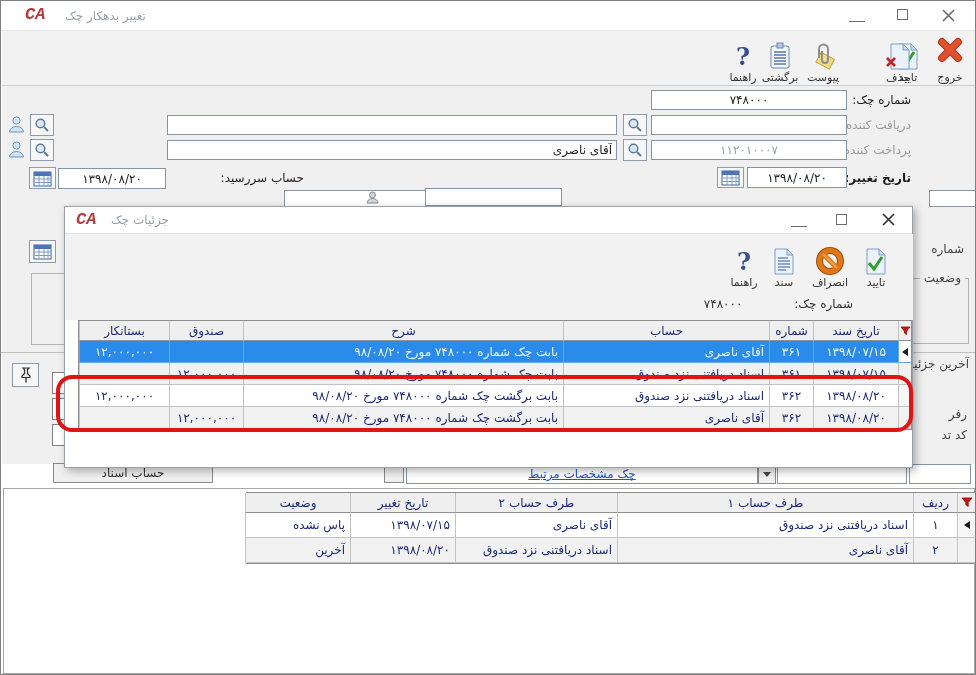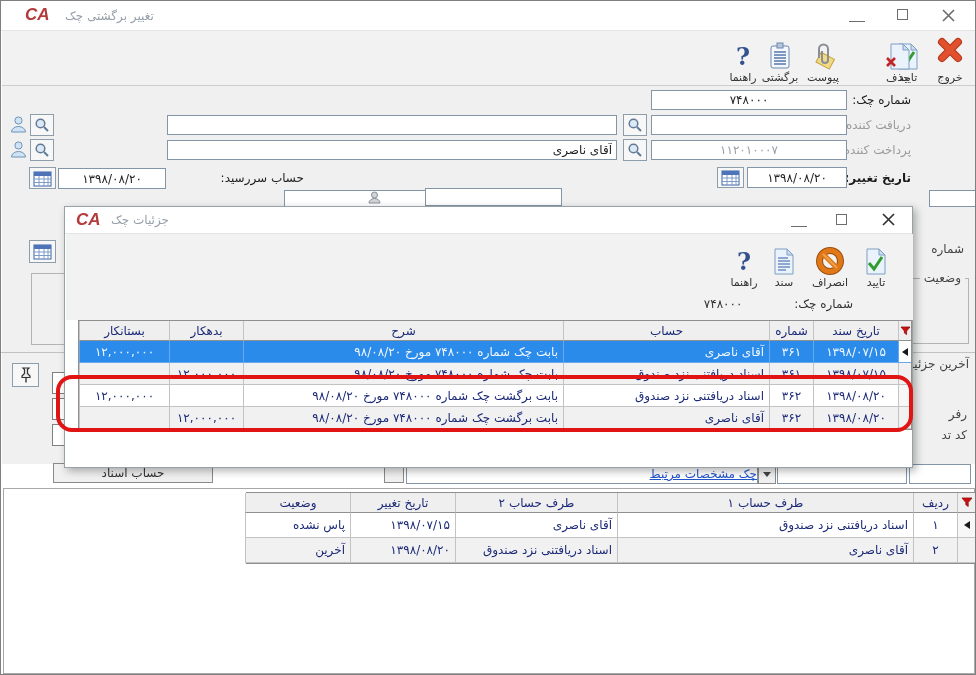--- a/index.html
+++ b/index.html
@@ -6,41 +6,41 @@
   #screen{
     position:relative;width:976px;height:675px;background:#ffffff;
     border:1px solid #7f7f7f;overflow:hidden;direction:rtl;
     font-family:"DejaVu Sans",sans-serif;font-size:12px;color:#222;
     box-sizing:border-box;
   }
   .abs{position:absolute;box-sizing:border-box;}
   .nowrap{white-space:nowrap;}
   
   .titlebar{left:0;top:0;width:974px;height:30px;background:#fff;border-bottom:1px solid #e4e4e4;}
-  .logo{font-family:Liberation Sans, sans-serif;font-style:italic;font-weight:bold;color:#b43b3b;font-size:17px;}
+  .logo{font-family:Liberation Mono, monospace;font-style:italic;font-weight:bold;color:#b43b3b;font-size:17px;}
   .wtitle{color:#97a0a9;font-size:12px;}
   .wc-min{width:16px;height:12px;border-bottom:1px solid #6d6d6d;}
   .wc-max{width:11px;height:11px;border:1px solid #6d6d6d;}
   
   .toolbar{background:#f2f2f2;border-bottom:1px solid #cdcdcd;}
   .toolbtn{position:absolute;top:3px;width:46px;height:50px;display:flex;flex-direction:column;
     align-items:center;justify-content:flex-end;gap:1px;font-size:11px;color:#333;cursor:default;}
   .toolbtn .ic{height:30px;display:flex;align-items:flex-end;justify-content:center;}
   .help-glyph{font-family:"DejaVu Serif",serif;font-weight:bold;font-size:24px;color:#33508f;line-height:26px;}
   
   .formarea{left:1px;top:85px;width:974px;height:378px;background:#f0f0f0;}
   .lbl{color:#1c1c1c;}
   .lbl.dim{color:#9b9b9b;}
   .lbl.b{font-weight:bold;}
   input.field{position:absolute;box-sizing:border-box;background:#fff;border:1px solid #8296a8;
     font-family:"DejaVu Sans",sans-serif;font-size:12px;color:#222;padding:0 4px;direction:rtl;}
   input.field.center{text-align:center;}
   input.field.dim{color:#9aa0a6;}
   .sbtn{background:#f7f7f7;border:1px solid #8e9dac;display:flex;align-items:center;justify-content:center;}
-  .flat{display:flex;align-items:center;}
+  .flat{display:flex;align-items:center;justify-content:center;}
   .groupbox{border:1px solid #b4b4b4;}
   .gcap{background:#f0f0f0;padding:0 4px;color:#444;}
   .frag{color:#444;}
   .divline{border-top:1px solid #c2c2c2;height:0;}
   .sliver{background:#fff;border:1px solid #808080;}
   .pushbtn{background:#f0f0f0;border:1px solid #8a8a8a;display:flex;align-items:center;justify-content:center;color:#333;}
   .linktext{color:#2255cc;text-decoration:underline;}
   .combo{background:#f0f0f0;border:1px solid #8a8a8a;display:flex;align-items:center;justify-content:center;}
   .caret{width:0;height:0;border-left:4px solid transparent;border-right:4px solid transparent;border-top:5px solid #444;}
   
@@ -62,21 +62,21 @@
   #annotation{left:55px;top:374px;width:857px;height:57px;border:4px solid #e11414;border-radius:16px;
     z-index:20;pointer-events:none;background:transparent;}
 </style>
 </head>
 <body>
 
 <div id="screen">
 
   <div class="abs titlebar">
     <span class="abs logo" style="left:24px;top:4px;">CA</span>
-    <span class="abs wtitle nowrap" style="left:64px;top:8px;direction:rtl;">تغییر برگشتی چک</span>
+    <span class="abs wtitle nowrap" style="left:64px;top:8px;direction:rtl;">تغییر بدهکار چک</span>
     <span class="abs wc-min" style="left:848px;top:9px;"></span>
     <span class="abs wc-max" style="left:896px;top:8px;"></span>
     <span class="abs" style="left:940px;top:7px;">
       <svg width="15" height="15">
           <path d="M2 2 L13 13 M13 2 L2 13" stroke="#6d6d6d" stroke-width="1.6" fill="none"></path>
         </svg>
     </span>
   </div>
 
   <div class="abs toolbar" style="left:1px;top:30px;width:974px;height:55px;">
@@ -344,21 +344,21 @@
       <div class="gr head">
         <div class="gc markercell">
           <svg width="11" height="10">
               <path d="M1 1 h9 l-3.4 4 v3.6 l-2.2 -1.6 v-2 z" fill="#cc1111" stroke="#8f0e0e" stroke-width="0.8"></path>
             </svg>
         </div>
         <div class="gc c">تاریخ سند</div>
         <div class="gc c">شماره</div>
         <div class="gc c">حساب</div>
         <div class="gc c">شرح</div>
-        <div class="gc c">بدهکار</div>
+        <div class="gc c">صندوق</div>
         <div class="gc c">بستانکار</div>
       </div>
 
       <div class="gr sel">
         <div class="gc markercell" style="background:#fff;">
             <span class="tri-left"></span>
           </div>
         <div class="gc c">۱۳۹۸/۰۷/۱۵</div>
         <div class="gc c">۳۶۱</div>
         <div class="gc">آقای ناصری</div>

